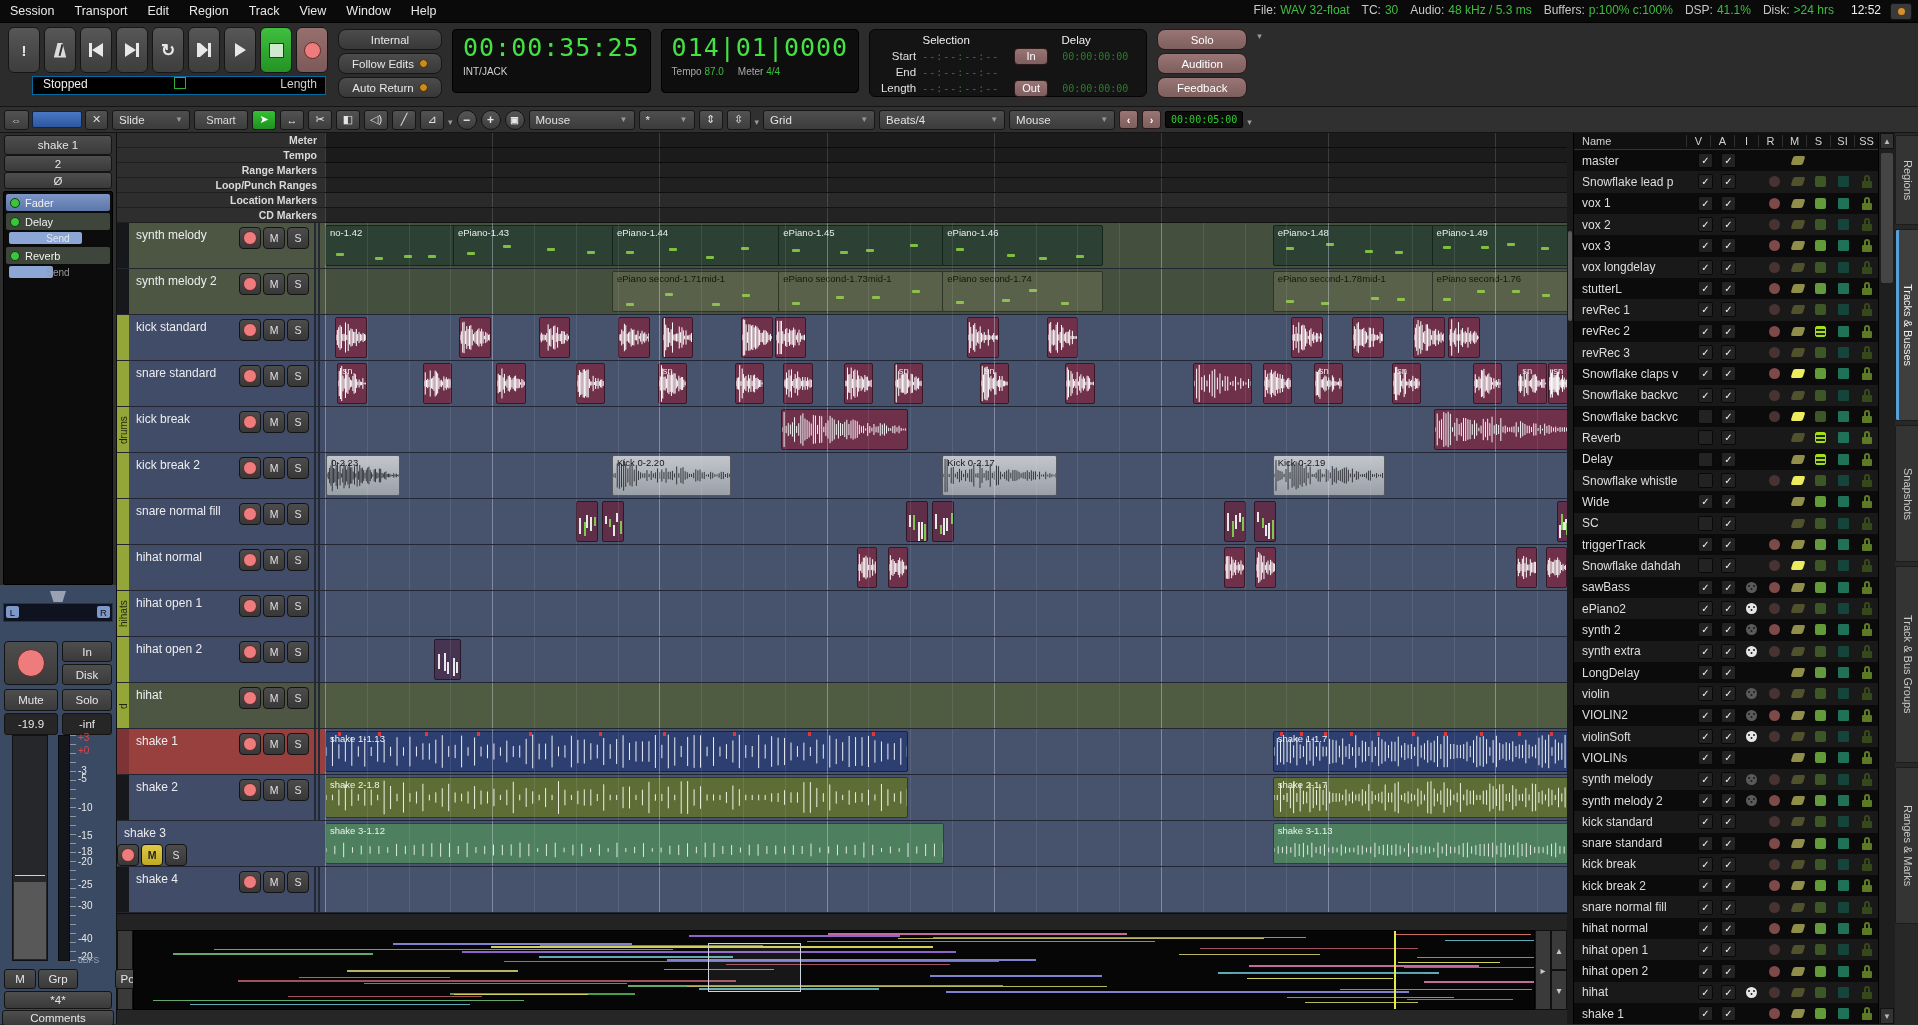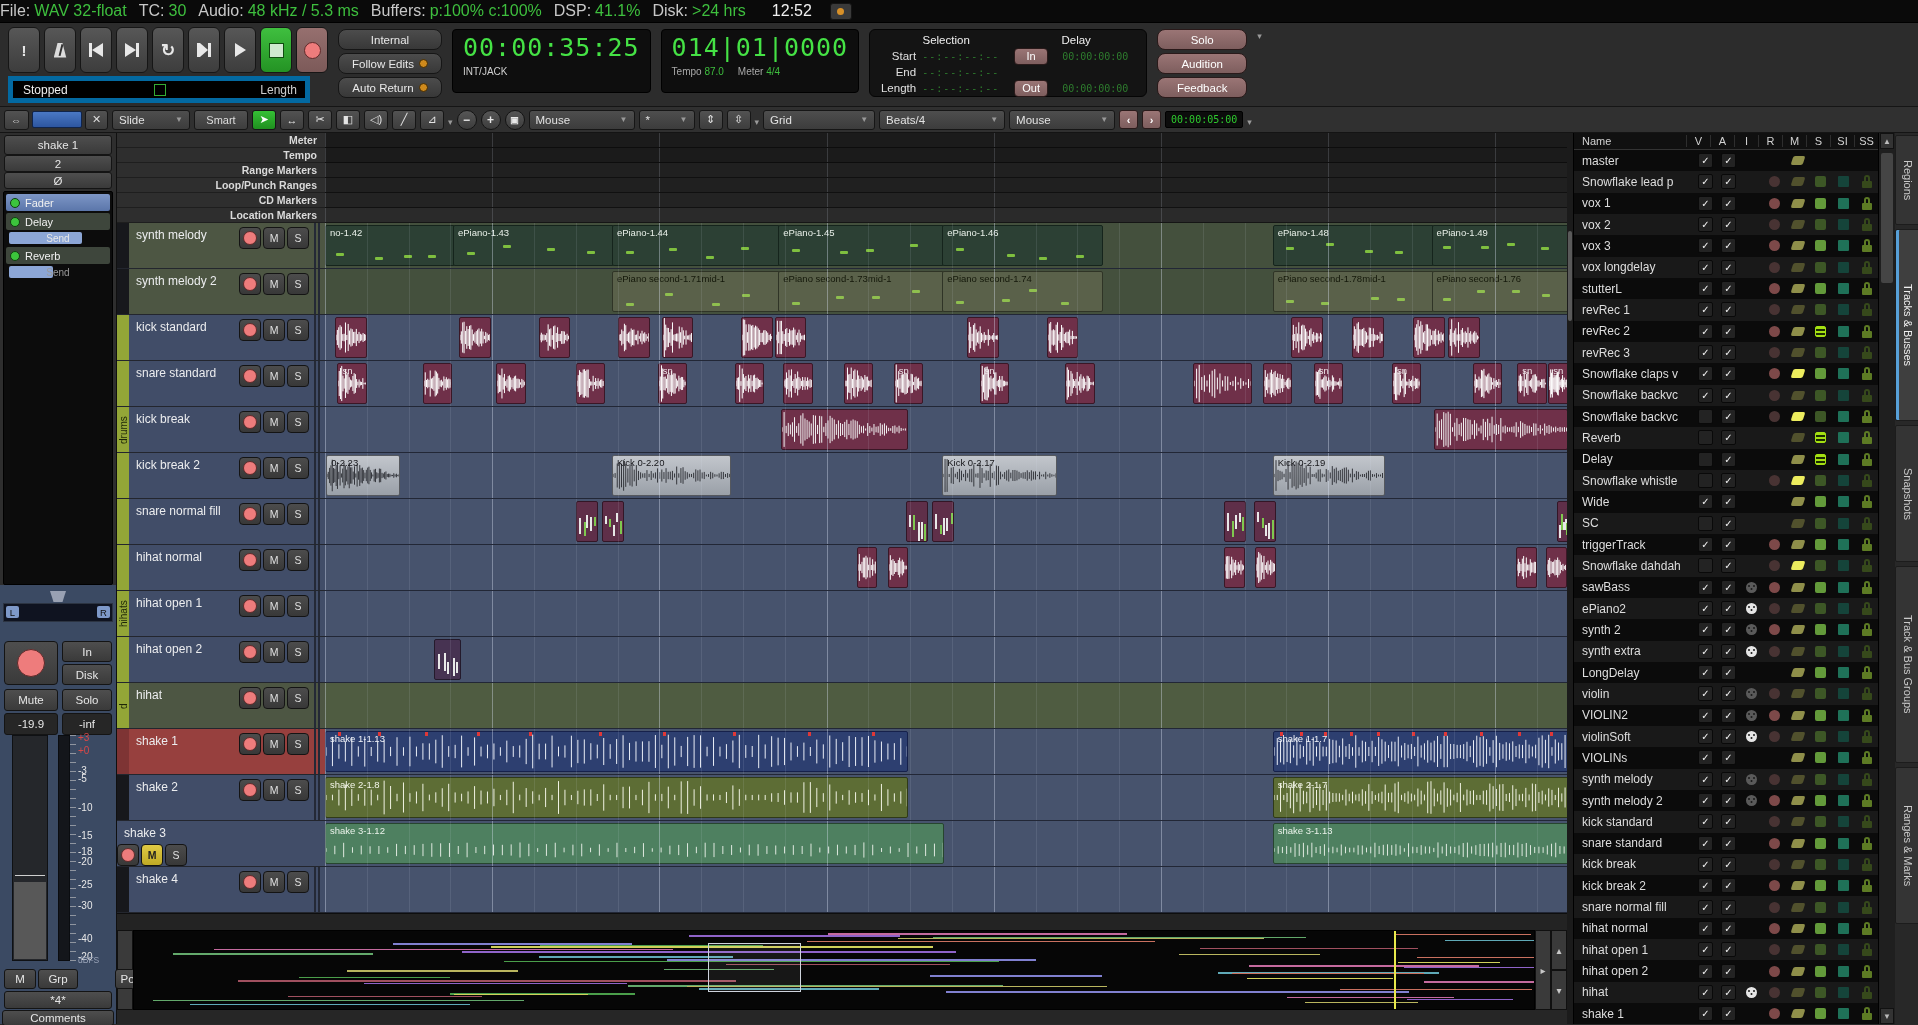--- a/index.html
+++ b/index.html
@@ -3,38 +3,38 @@
 <meta charset="utf-8">
 <style>
   html,body{margin:0;padding:0;background:#000;}
   #app{position:relative;width:1918px;height:1025px;background:#2a2a2a;overflow:hidden;
        font-family:"Liberation Sans",sans-serif;font-size:12px;color:#e4e4e4;}
   .mono{font-family:"DejaVu Sans Mono",monospace;}
   
   #menubar{height:22px;background:#0a0a0a;display:flex;align-items:center;justify-content:space-between;border-bottom:1px solid #000;}
   #menus{display:flex;}
   .menu-item{padding:2px 10px;color:#e8e8e8;font-size:12.5px;cursor:default;}
-  #statusline{display:flex;align-items:center;gap:14px;padding-right:6px;font-size:16px;white-space:nowrap;}
+  #statusline{display:flex;align-items:flex-start;gap:5px;padding-right:6px;font-size:12px;white-space:nowrap;}
   .stat-l{color:#c8c8c8;} .stat-v{color:#3ebf3e;margin-right:8px;}
   #status-clock{color:#f0f0f0;margin:0 4px;}
   #menu-led{width:20px;height:15px;background:#3a3a3a;border:1px solid #141414;border-radius:3px;display:flex;align-items:center;justify-content:center;}
   #menu-led .dot{width:7px;height:7px;border-radius:50%;background:#d89028;}
   
   #transportbar{height:84px;background:#2c2c2c;display:flex;align-items:flex-start;gap:10px;padding:4px 8px 0 8px;box-sizing:border-box;border-bottom:1px solid #151515;}
   .tbtn{width:30px;height:44px;background:linear-gradient(#575757,#3d3d3d);border:1px solid #161616;border-radius:6px;
         display:flex;align-items:center;justify-content:center;color:#e8e8e8;font-size:15px;font-weight:bold;position:relative;}
   .tbtn.green{background:linear-gradient(#3fbf3f,#249324);}
   .tbtn.rec{background:linear-gradient(#96706f,#7c5a59);}
   .tbtn .sq{width:13px;height:13px;background:#cfe9cf;border:1px solid #0f4d0f;}
   .tbtn .cir{width:15px;height:15px;border-radius:50%;background:#ee7c7c;border:1px solid #5f2a2a;}
   .tbtn .tri{width:0;height:0;border-left:11px solid #e8e8e8;border-top:7px solid transparent;border-bottom:7px solid transparent;}
   .tbtn .bar{width:3px;height:14px;background:#e8e8e8;}
   .metro{width:13px;height:15px;background:#dcdcdc;clip-path:polygon(32% 0,68% 0,98% 100%,2% 100%);position:relative;}
   .metro:after{content:"";position:absolute;left:6px;top:1px;width:1.5px;height:12px;background:#333;transform:rotate(14deg);}
-  #stopped-bar{margin-top:3px;width:292px;height:17px;background:#000;display:flex;align-items:center;font-size:12px;border:5px solid #0369a1;}
+  #stopped-bar{margin-top:3px;width:292px;height:17px;background:#000;display:flex;align-items:flex-start;font-size:12px;border:1px solid #0369a1;margin-left:24px;}
   #stopped-bar .st{color:#f0f0f0;padding-left:10px;flex:1;}
   #stopped-bar .gsq{width:10px;height:10px;border:1.5px solid #34ad34;}
   #stopped-bar .sp{color:#cfcfcf;flex:1;text-align:right;padding-right:8px;}
   .sync-col{display:flex;flex-direction:column;gap:3px;margin-top:2px;}
   .sync-btn{width:102px;height:19px;background:linear-gradient(#4c4c4c,#383838);border:1px solid #161616;border-radius:8px;
             display:flex;align-items:center;justify-content:center;gap:5px;font-size:11.5px;color:#e8e8e8;}
   .oled{width:7px;height:7px;border-radius:50%;background:#cf8a1c;border:1px solid #402a05;}
   .clockbox{background:#0e0e0e;border:1px solid #000;border-radius:4px;height:64px;margin-top:2px;padding:3px 10px 0 10px;box-sizing:border-box;}
   .clock-digits{color:#45e245;font-size:25px;letter-spacing:1px;white-space:nowrap;}
   .clock-sub{display:flex;gap:14px;font-size:10px;margin-top:4px;color:#d0d0d0;}
@@ -187,20 +187,30 @@
   .vtab{writing-mode:vertical-rl;background:#343434;color:#cacaca;font-size:11px;display:flex;align-items:center;justify-content:center;
         border:1px solid #1c1c1c;border-radius:2px;}
   .vtab.active{background:#3f3f3f;box-shadow:inset 3px 0 0 #57a0d8;color:#f0f0f0;}
 </style>
 </head>
 <body>
 
 <div id="app">
 
   <div id="menubar">
+    <div id="menus">
+        <div class="menu-item">Session</div>
+        <div class="menu-item">Transport</div>
+        <div class="menu-item">Edit</div>
+        <div class="menu-item">Region</div>
+        <div class="menu-item">Track</div>
+        <div class="menu-item">View</div>
+        <div class="menu-item">Window</div>
+        <div class="menu-item">Help</div>
+      </div>
     <div id="statusline">
       <span id="status-segs" style="display:flex;gap:4px;">
           <span class="stat-l">File:</span>
           <span class="stat-v">WAV 32-float</span>
           <span class="stat-l">TC:</span>
           <span class="stat-v">30</span>
           <span class="stat-l">Audio:</span>
           <span class="stat-v">48 kHz / 5.3 ms</span>
           <span class="stat-l">Buffers:</span>
           <span class="stat-v">p:100% c:100%</span>
@@ -451,28 +461,28 @@
               <div class="gridlines faint"></div>
             </div>
           </div>
           <div class="crow" style="height: 15px;">
             <div class="rul-lab">Loop/Punch Ranges</div>
             <div class="rul-lane" style="background: rgb(32, 32, 32);">
               <div class="gridlines faint"></div>
             </div>
           </div>
           <div class="crow" style="height: 15px;">
+            <div class="rul-lab">Location Markers</div>
+            <div class="rul-lane" style="background: rgb(42, 42, 42);">
+              <div class="gridlines faint"></div>
+            </div>
+          </div>
+          <div class="crow" style="height: 15px;">
             <div class="rul-lab">CD Markers</div>
             <div class="rul-lane" style="background: rgb(35, 35, 35);">
-              <div class="gridlines faint"></div>
-            </div>
-          </div>
-          <div class="crow" style="height: 15px;">
-            <div class="rul-lab">Location Markers</div>
-            <div class="rul-lane" style="background: rgb(42, 42, 42);">
               <div class="gridlines faint"></div>
             </div>
           </div>
         </div>
       <div id="tracks">
           <div class="track-row">
             <div class="thead" style="background: rgb(77, 86, 67);">
               <div class="gstrip" style="background: rgb(23, 24, 28);"></div>
               <div class="tname">synth melody</div>
               <div class="tbtns">

